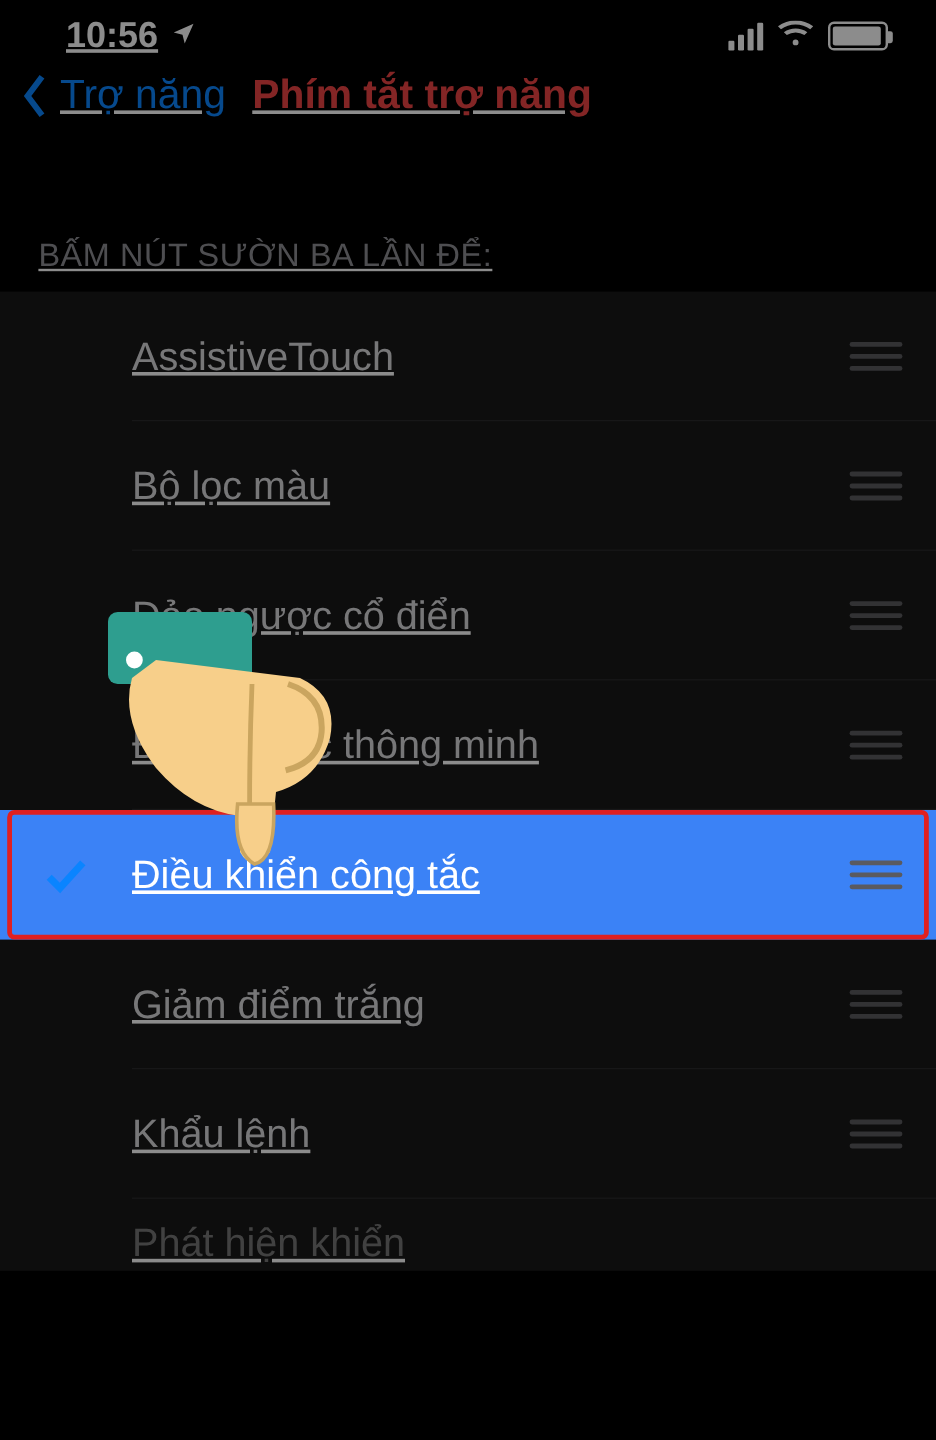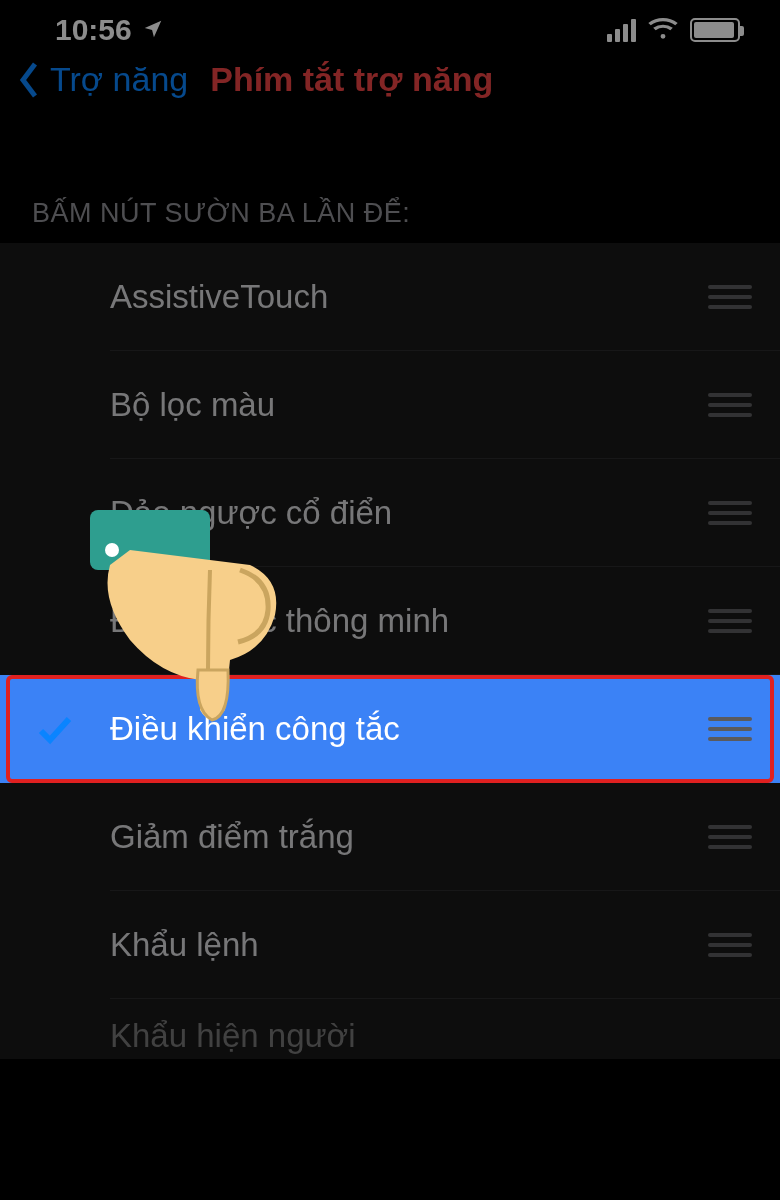--- a/index.html
+++ b/index.html
@@ -9,20 +9,21 @@
     background: #000;
     font-family: -apple-system, "Helvetica Neue", Arial, sans-serif;
     color: #fff;
     overflow: hidden;
   }
   .screen {
     position: relative;
     width: 780px;
     height: 1188px;
     background: #000;
+    text-decoration: underline;
   }
   
   .dim {
     filter: brightness(0.55);
   }
   
   .status-bar {
     height: 60px;
     display: flex;
     align-items: center;
@@ -269,21 +270,21 @@
       <div class="drag">
           <span></span>
           <span></span>
           <span></span>
         </div>
       <div class="sep"></div>
     </div>
 
     <div class="row dim cutoff">
       <div class="check-col"></div>
-      <div class="label">Khẩu hiện người</div>
+      <div class="label">Phát hiện khiển</div>
     </div>
 
   </div>
 
   <div class="hand">
     <svg viewBox="0 0 200 220">
 
       <rect x="0" y="0" width="120" height="60" rx="8" fill="#2e9e8f"></rect>
       <circle cx="22" cy="40" r="7" fill="#ffffff"></circle>
 

